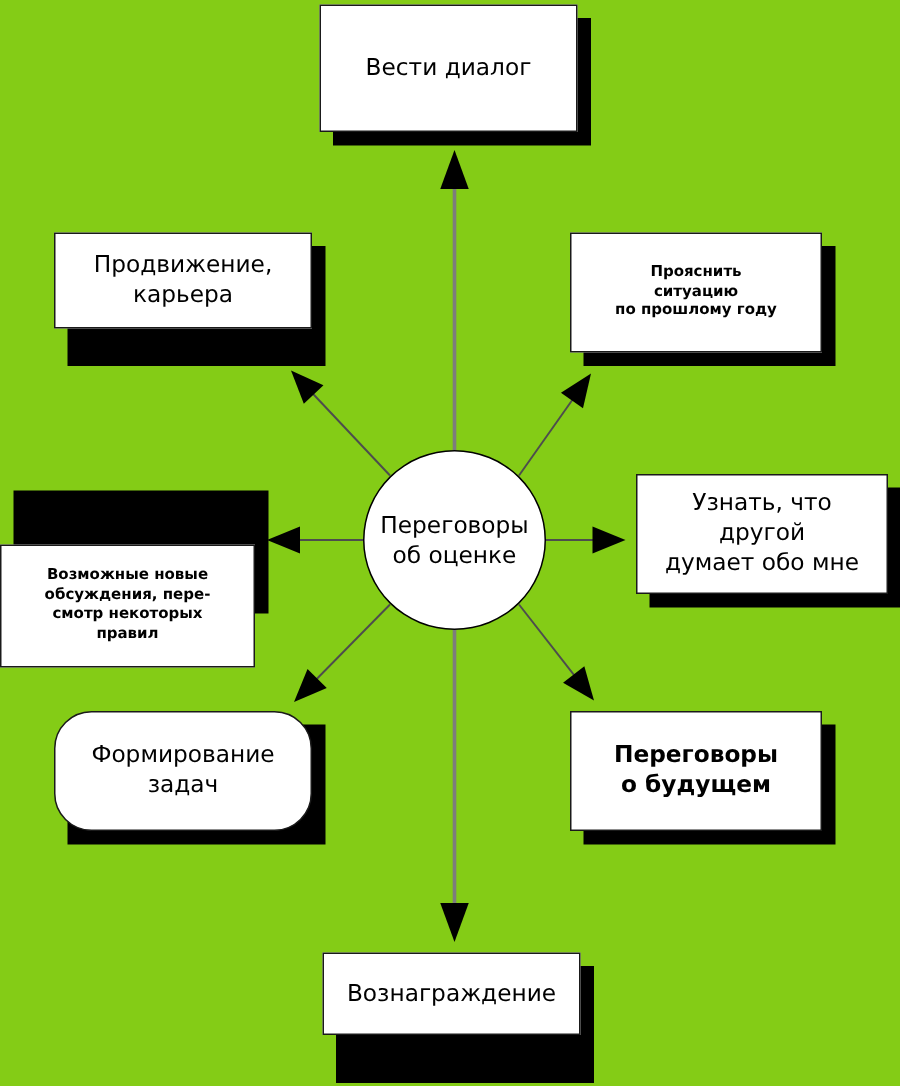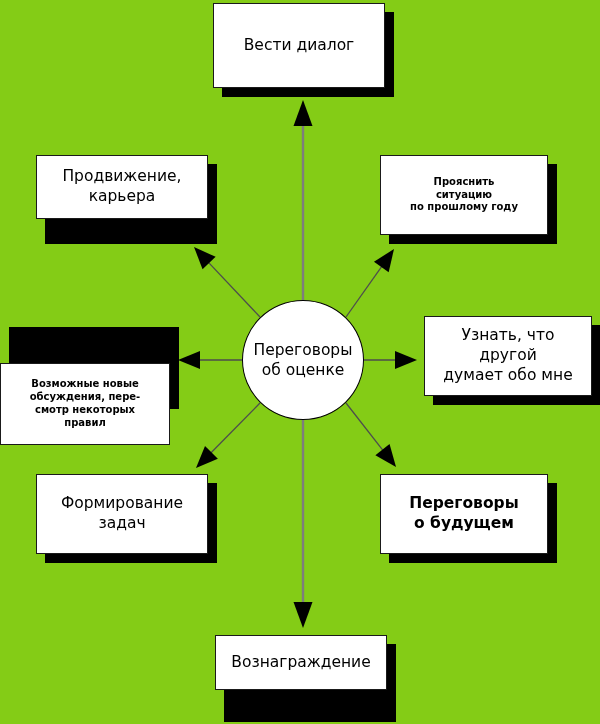--- a/index.html
+++ b/index.html
@@ -120,21 +120,21 @@
         <span class="node-label size-normal">Узнать, что другой
 думает обо мне</span>
       </div>
       <div class="node-box" style="left: 380px; top: 474px; width: 168px; height: 80px; border-color: rgb(26, 26, 26); background: rgb(255, 255, 255);">
         <span class="node-label size-normal weight-bold">Переговоры
 о будущем</span>
       </div>
       <div class="node-box" style="left: 215px; top: 635px; width: 172px; height: 55px; border-color: rgb(26, 26, 26); background: rgb(255, 255, 255);">
         <span class="node-label size-normal">Вознаграждение</span>
       </div>
-      <div class="node-box" style="left: 36px; top: 474px; width: 172px; height: 80px; border-color: rgb(26, 26, 26); background: rgb(255, 255, 255);">
+      <div class="node-box" style="left: 36px; top: 474px; width: 172px; height: 80px; border-color: rgb(26, 26, 26); background: rgb(255, 255, 255); border-radius: 25px;">
         <span class="node-label size-normal">Формирование
 задач</span>
       </div>
       <div class="node-box" style="left: 0px; top: 318px; width: 170px; height: 82px; border-color: rgb(26, 26, 26); background: rgb(255, 255, 255); margin-top: 45px;">
         <span class="node-label size-small weight-bold">Возможные новые
 обсуждения, пере-
 смотр некоторых
 правил</span>
       </div>
       <div class="node-box" style="left: 36px; top: 155px; width: 172px; height: 64px; border-color: rgb(26, 26, 26); background: rgb(255, 255, 255);">

